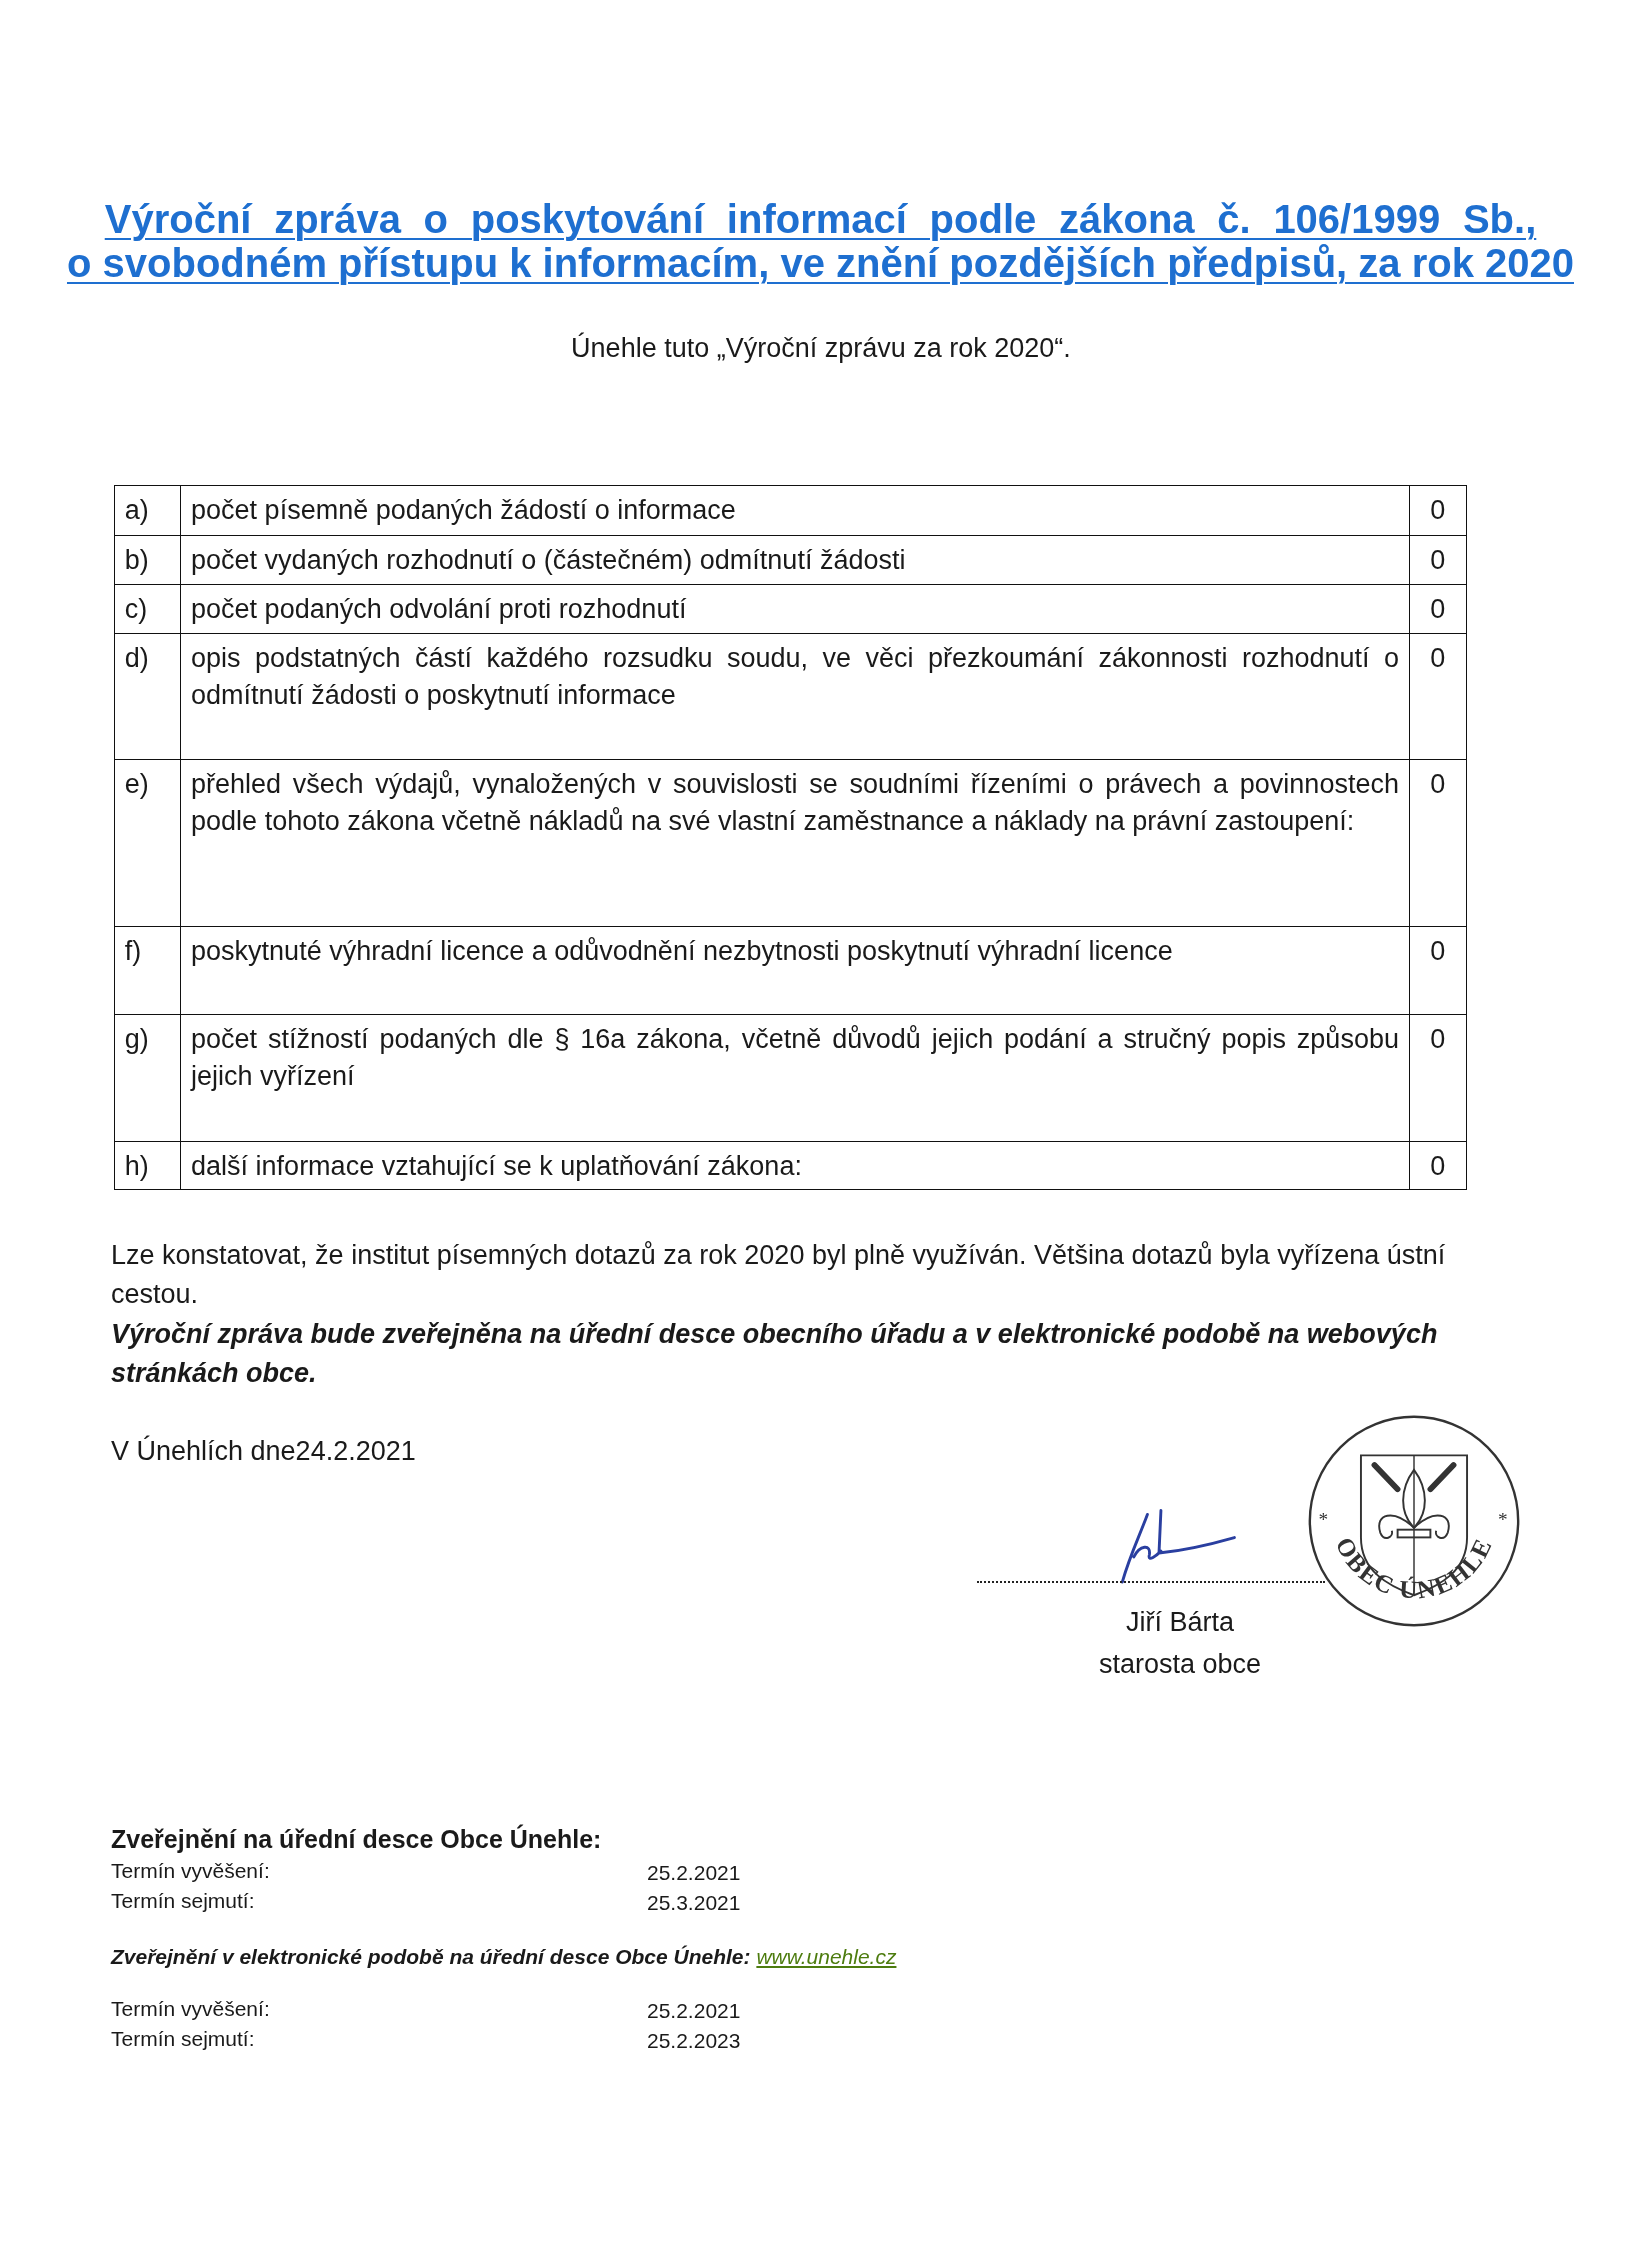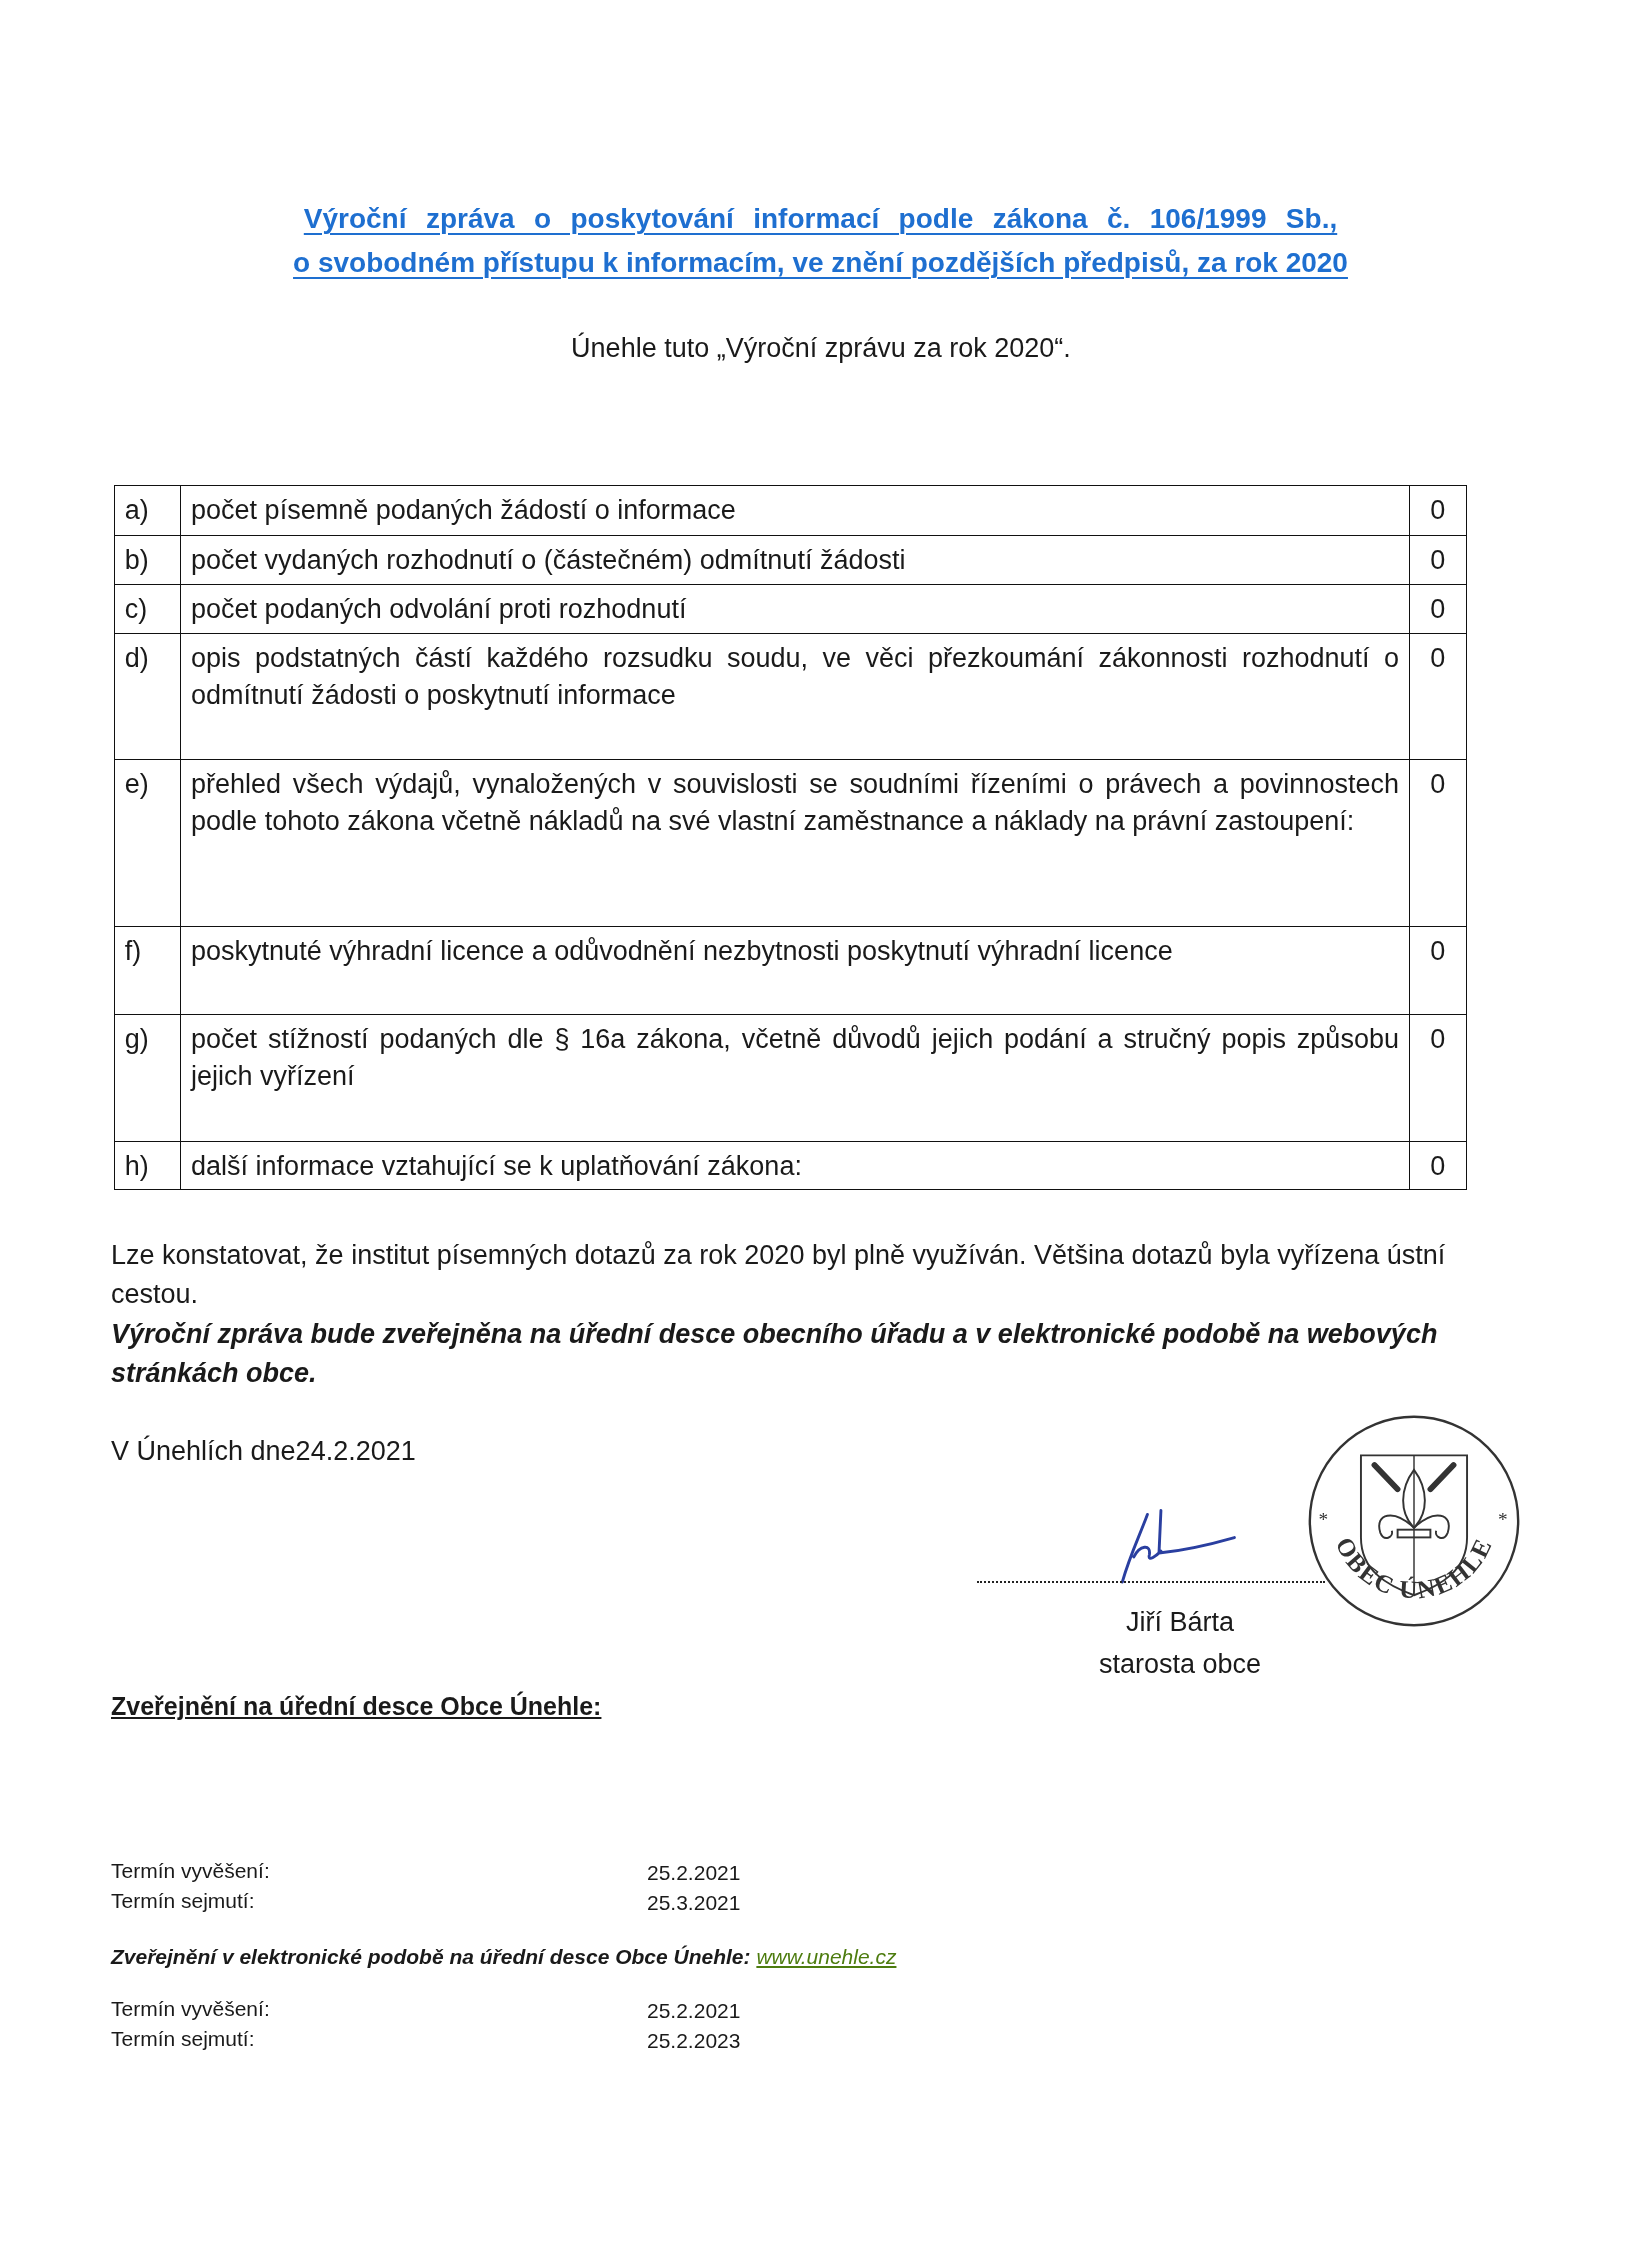--- a/index.html
+++ b/index.html
@@ -1,20 +1,20 @@
 <!DOCTYPE html>
 <html><head>
 <meta charset="utf-8">
 <style>
   html, body { margin:0; padding:0; background:#ffffff; }
   body { width:1641px; height:2257px; position:relative; overflow:hidden;
          font-family:"Liberation Sans", sans-serif; color:#1a1a1a; }
   .abs { position:absolute; }
   .title { left:0; width:1641px; text-align:center; color:#1e6fd0; font-weight:bold;
-           font-size:28px; text-decoration:underline; text-decoration-thickness:1.9px;
+           font-size:40px; text-decoration:underline; text-decoration-thickness:1.9px;
            text-underline-offset:4.8px; line-height:44px; }
   .title1 { top:197px; word-spacing:11.6px; }
   .title2 { top:241px; }
   .intro { left:97px; width:1448px; text-align:center; font-size:27px; line-height:40px; top:328px; }
   table.report { position:absolute; left:114px; top:485px; width:1353px; border-collapse:collapse;
                  font-size:27px; }
   table.report td { border:1.9px solid #111; vertical-align:top; padding:5.8px 9.7px 0 9.7px; line-height:37px; }
   td.lbl { width:46px; padding-left:7.7px; }
   td.val { width:37px; text-align:center; padding-left:0; padding-right:0; }
   td.desc { text-align:justify; }
@@ -111,21 +111,21 @@
   <path d="M113 120 C134 100, 154 105, 148 125 C144 135, 134 130, 136 123" fill="none" stroke="#333" stroke-width="2"></path>
   <rect x="96" y="122" width="34" height="8" fill="none" stroke="#333" stroke-width="2"></rect>
   <path d="M72 55 L96 80 M154 55 L130 80" stroke="#333" stroke-width="6" stroke-linecap="round"></path>
   <text x="14" y="118" font-size="20" fill="#333" font-family="Liberation Serif, serif">*</text>
   <text x="200" y="118" font-size="20" fill="#333" font-family="Liberation Serif, serif">*</text>
   <text font-size="26" font-weight="bold" fill="#333" font-family="Liberation Serif, serif" letter-spacing="2">
     <textPath href="#stampArc" startOffset="50%" text-anchor="middle">OBEC ÚNEHLE</textPath>
   </text>
 </svg>
 
-<div class="abs pub-head" style="top:1692px;text-decoration:underline;">Zveřejnění na úřední desce Obce Únehle:</div>
+<div class="abs pub-head" style="top:1825px;">Zveřejnění na úřední desce Obce Únehle:</div>
 <div class="abs small pub-row-label" style="top:1856px;">Termín vyvěšení:</div>
 <div class="abs small pub-row-val" style="top:1858px;">25.2.2021</div>
 <div class="abs small pub-row-label" style="top:1886px;">Termín sejmutí:</div>
 <div class="abs small pub-row-val" style="top:1888px;">25.3.2021</div>
 
 <div class="abs small bold" style="left:111px; top:1942px;">
   <span>Zveřejnění v elektronické podobě na úřední desce Obce Únehle:</span>
   <a class="link" style="font-weight:normal;">www.unehle.cz</a>
 </div>
 <div class="abs small pub-row-label" style="top:1994px;">Termín vyvěšení:</div>

